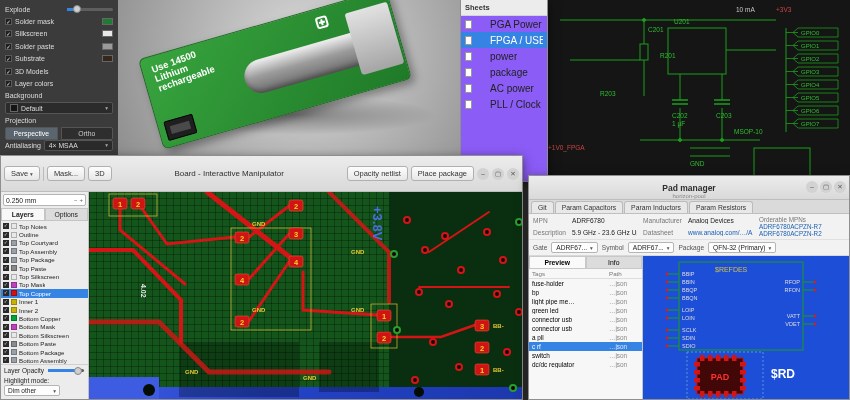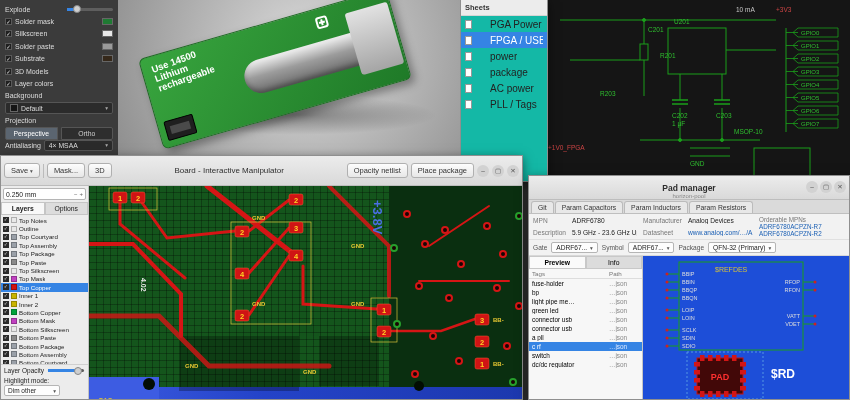--- a/index.html
+++ b/index.html
@@ -8,21 +8,21 @@
 .hbar{display:flex;align-items:center;background:linear-gradient(#ececec,#d9d9d9);border-bottom:1px solid #bdbdbd;padding:0 3px;gap:3px}
 .btn{background:linear-gradient(#fdfdfd,#e7e7e7);border:1px solid #b0b0b0;border-radius:3px;font-size:7.5px;padding:2px 6px;color:#333;display:inline-flex;align-items:center;gap:2px;font-family:inherit}
 .caret{font-size:5.5px;color:#555}
 .wc{width:12px;height:12px;line-height:12px;text-align:center;border-radius:50%;background:#d2d2d2;color:#555;font-size:6.5px;flex:0 0 auto}
 .vsep{width:1px;height:14px;background:#bbb}
 .htitle{flex:1;text-align:center;font-weight:normal;font-size:8px;color:#2e2e2e;white-space:nowrap;overflow:hidden}
 .link{color:#1a5fb4}
 
 .schem{position:absolute;left:540px;top:0;width:310px;height:210px;background:#151515;z-index:1}
 
-.sheets{left:460px;top:-1px;width:88px;height:183px;z-index:2;background:#14b8a6}
+.sheets{left:460px;top:-1px;width:88px;height:183px;z-index:2;background:#8b5cf6}
 .sheets-head{font-weight:bold;font-size:7.5px;color:#333;padding:3px 4px;border-bottom:1px solid #d5d5d5;background:#ececec}
 .sheet-row{display:flex;align-items:center;gap:18px;height:12px;padding:8px 4px;font-size:10px;color:#222}
 .sheet-row.sel{background:#3584e4;color:#fff}
 .sheet-ico{width:7px;height:9px;background:#fff;border:1px solid #999;flex:0 0 auto}
 .sheet-lbl{white-space:nowrap;overflow:hidden}
 
 .v3d{position:absolute;left:0;top:0;width:460px;height:155px;background:#3b3b3b;display:flex;z-index:3}
 .v3d-side{width:118px;padding:3px 5px;color:#ddd;display:flex;flex-direction:column}
 .v3row{display:flex;align-items:center;height:12.4px;gap:3px;font-size:7px}
 .v3lbl{white-space:nowrap}
@@ -45,21 +45,21 @@
 .battery{position:absolute;left:96px;top:32px;width:138px;height:34px;border-radius:17px;background:linear-gradient(#f2f2f2,#9c9c9c 48%,#6c6c6c);box-shadow:inset 0 -3px 5px rgba(0,0,0,.3)}
 .shield{position:absolute;right:2px;top:12px;width:44px;height:64px;border-radius:3px;background:linear-gradient(#e2e2e2,#a5a5a5)}
 .usb{position:absolute;left:6px;bottom:6px;width:30px;height:20px;background:#1f1f1f;border-radius:2px;border:1px solid #000}
 .usb i{display:block;margin:5px 4px;height:8px;background:#4a4a4a}
 .cross{position:absolute;right:64px;top:8px;width:12px;height:12px;border:2px solid #fff;border-radius:3px}
 .cross i{position:absolute;background:#fff}
 .cross .ch{left:1px;right:1px;top:3px;height:2px}
 .cross .cv{top:1px;bottom:1px;left:3px;width:2px}
 
 .bwin{left:0;top:155px;width:523px;height:245px;z-index:4;display:flex;flex-direction:column}
-.bhead{height:30px}
+.bhead{height:36px}
 .bbody{display:flex;flex:1;overflow:hidden}
 .bside{width:88px;background:#ececec;border-right:1px solid #c2c2c2;display:flex;flex-direction:column;font-size:6.5px;color:#222}
 .spin{display:flex;align-items:center;background:#fff;border:1px solid #b5b5b5;border-radius:2px;margin:2px;padding:0 2px;height:12px;font-size:6.8px}
 .spinbtns{margin-left:auto;display:flex;gap:2px;color:#666;font-style:normal}
 .spinbtns i{font-style:normal;font-size:6px}
 .stabs{display:flex}
 .stab{flex:1;text-align:center;padding:2px 0;background:#dcdcdc;border:1px solid #c5c5c5;font-size:6.8px}
 .stab.act{background:#f8f8f8;font-weight:bold}
 .layers{flex:1;overflow:hidden;padding-top:1px}
 .lrow{display:flex;align-items:center;height:8.4px;gap:2px;padding:0 2px}
@@ -209,21 +209,21 @@
       <div class="sheet-row">
         <span class="sheet-ico"></span>
         <span class="sheet-lbl">package</span>
       </div>
       <div class="sheet-row">
         <span class="sheet-ico"></span>
         <span class="sheet-lbl">AC power</span>
       </div>
       <div class="sheet-row">
         <span class="sheet-ico"></span>
-        <span class="sheet-lbl">PLL / Tags</span>
+        <span class="sheet-lbl">PLL / Clock</span>
       </div>
     </div>
 </div>
 
 <div class="v3d">
   <div class="v3d-side">
     <div class="v3row">
       <span class="v3lbl">Explode</span>
       <span class="slider">
           <span class="fill"></span>

